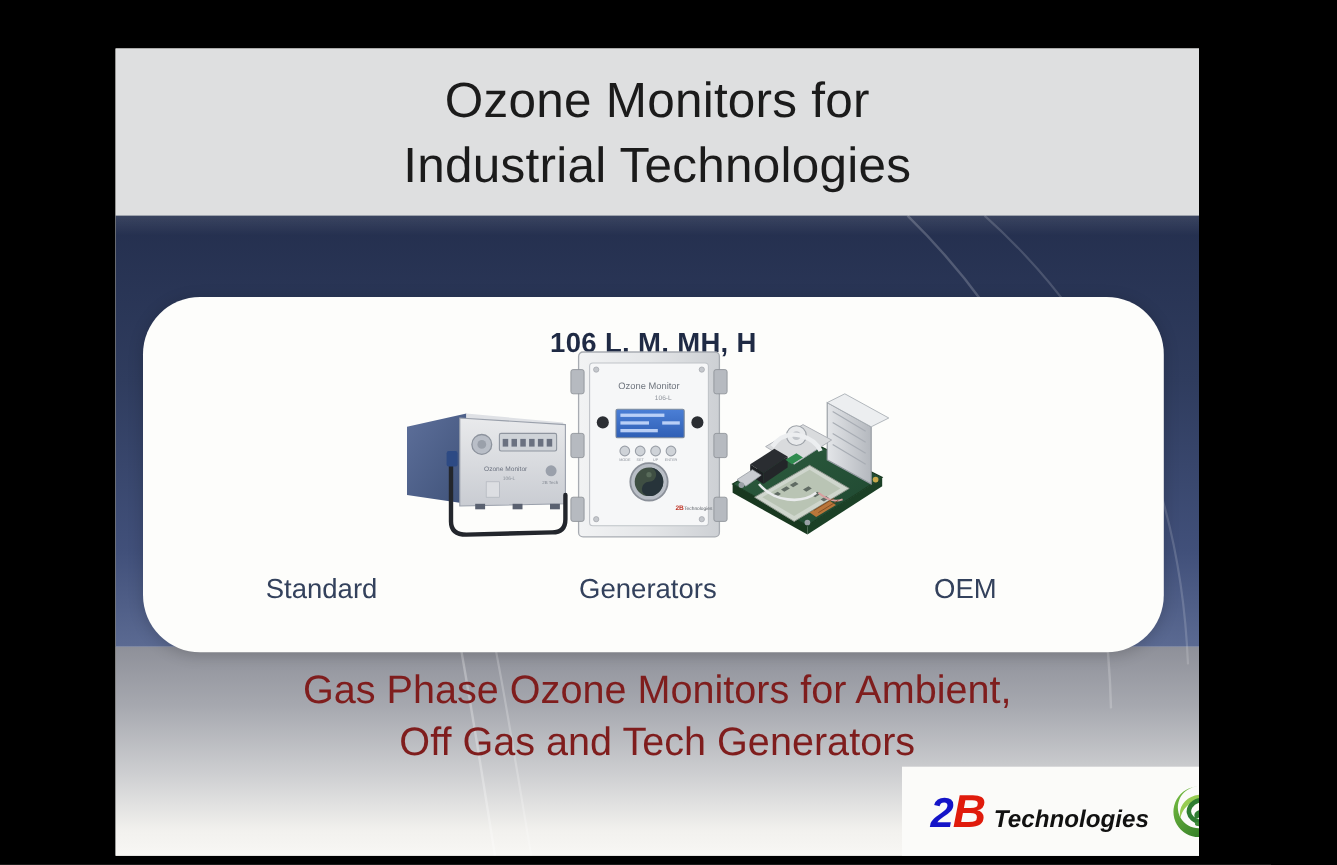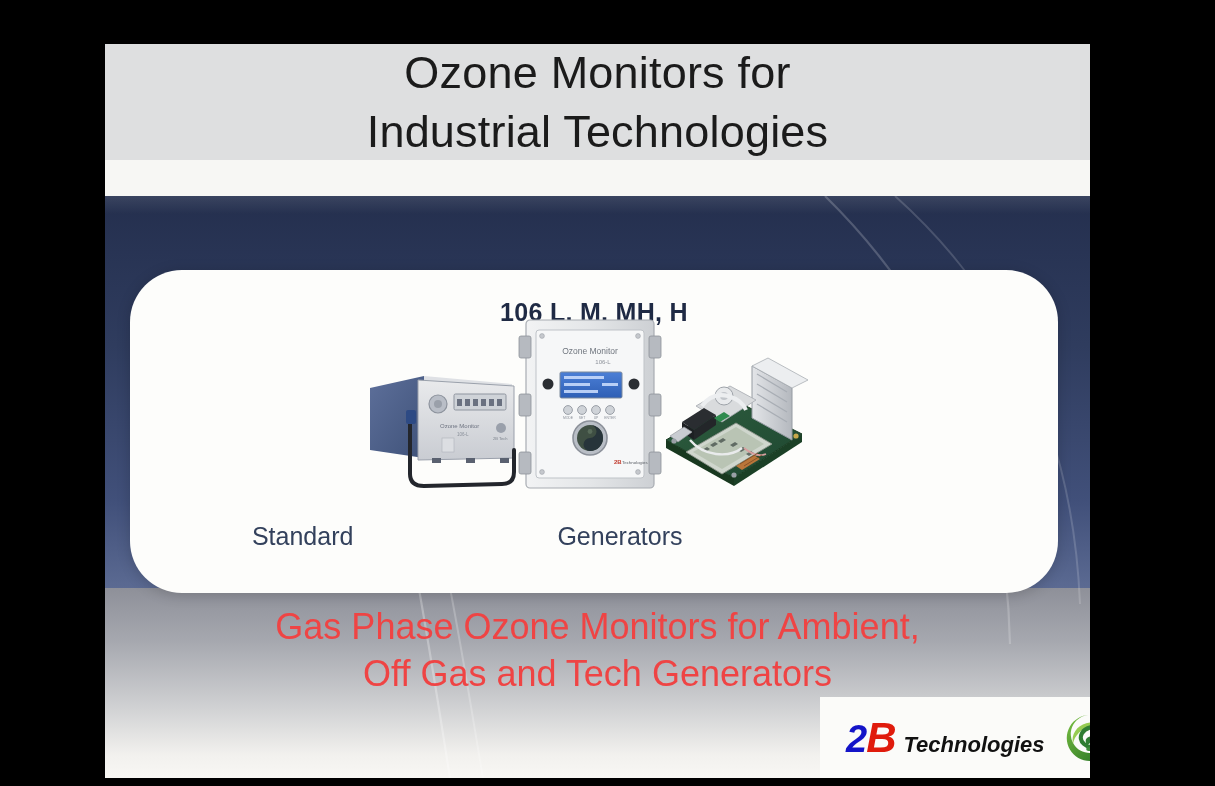--- a/index.html
+++ b/index.html
@@ -5,21 +5,21 @@
   html,body{margin:0;padding:0;background:#000;}
   body{width:1215px;height:786px;overflow:hidden;font-family:"Liberation Sans",sans-serif;}
 
   #stage{position:relative;width:1215px;height:786px;background:#000;}
 
   
   #slide{position:absolute;left:105px;top:44px;width:985px;height:734px;
          background:#f7f7f4;overflow:hidden;}
 
   
-  .title-band{position:absolute;left:0;top:0;width:100%;height:116px;
+  .title-band{position:absolute;left:0;top:0;width:100%;height:152px;
               background:#dedfe0;display:flex;flex-direction:column;
               align-items:center;justify-content:center;}
   .title-line{color:#1b1b1b;font-size:45px;line-height:1.32;
               letter-spacing:.2px;white-space:nowrap;
               font-family:"Liberation Sans",sans-serif;font-weight:400;}
 
   
   .navy{position:absolute;left:0;top:152px;width:100%;height:392px;
         background:linear-gradient(180deg,#242f4e 0%,#2f3c5e 38%,#41507a 78%,#5b6a92 100%);}
   .navy-hl{position:absolute;left:0;top:152px;width:100%;height:18px;
@@ -48,21 +48,21 @@
   .plabel.c{width:33.33%;padding-right:36px;}
 
   
   .prod{position:absolute;}
   .prod.standard{left:232px;top:16px;width:168px;height:150px;}
   .prod.industrial{left:380px;top:-24px;width:160px;height:180px;}
   .prod.oem{left:530px;top:6px;width:150px;height:160px;}
 
   
   .caption{position:absolute;left:0;top:560px;width:100%;text-align:center;}
-  .cap-line{color:#ef4444;font-size:36px;line-height:1.3;white-space:nowrap;}
+  .cap-line{color:#7f1d1d;font-size:36px;line-height:1.3;white-space:nowrap;}
 
   
   .logobox{position:absolute;left:715px;top:653px;width:270px;height:81px;
            background:#fbfbf9;display:flex;align-items:center;}
   .logo2b{display:flex;align-items:baseline;margin-left:26px;}
   .l2{color:#1414c8;font-size:38px;font-weight:700;font-style:italic;
       font-family:"Liberation Sans",sans-serif;letter-spacing:-1px;}
   .lB{color:#e01b0c;font-size:42px;font-weight:700;font-style:italic;
       font-family:"Liberation Sans",sans-serif;letter-spacing:-1px;}
   .ltech{color:#111;font-size:22px;font-weight:700;font-style:italic;margin-left:8px;}
@@ -294,20 +294,21 @@
             <circle cx="14" cy="97" r="2.6" fill="#9aa0a6"></circle>
             <circle cx="74" cy="131" r="2.6" fill="#9aa0a6"></circle>
             <circle cx="136" cy="92" r="2.6" fill="#c8a84a"></circle>
           </svg>
         </div>
       </div>
 
       <div class="labels">
         <div class="plabel a">Standard</div>
         <div class="plabel b">Generators</div>
+        <div class="plabel c">OEM</div>
       </div>
     </div>
 
     <div class="caption">
       <div class="cap-line">Gas Phase Ozone Monitors for Ambient,</div>
       <div class="cap-line">Off Gas and Tech Generators</div>
     </div>
 
     <div class="logobox">
 

